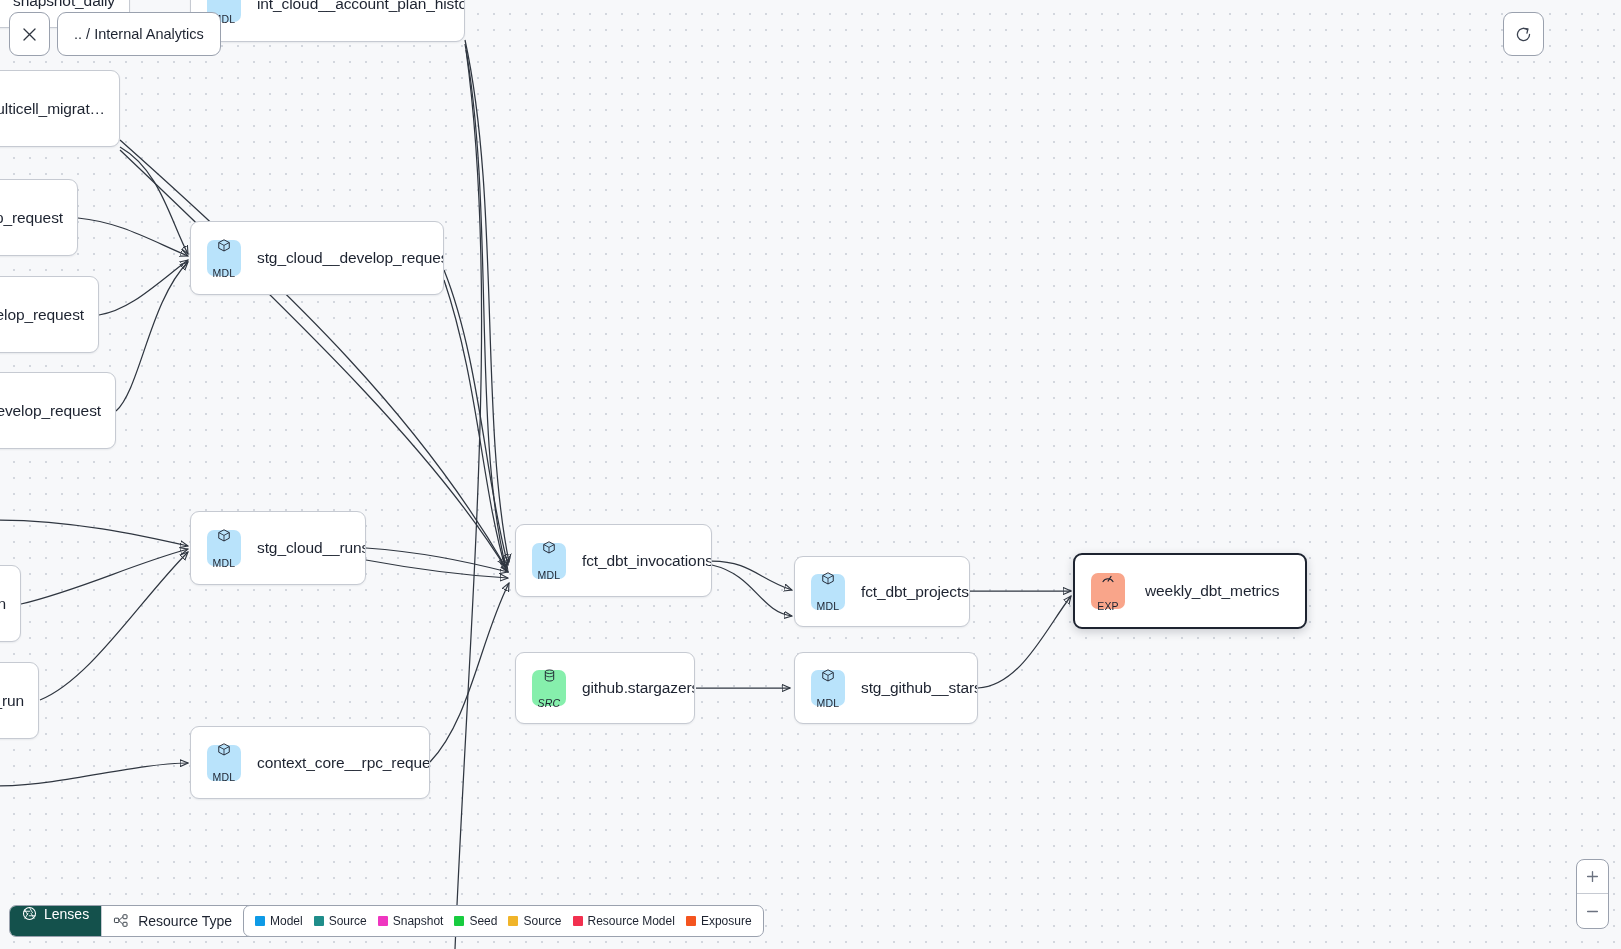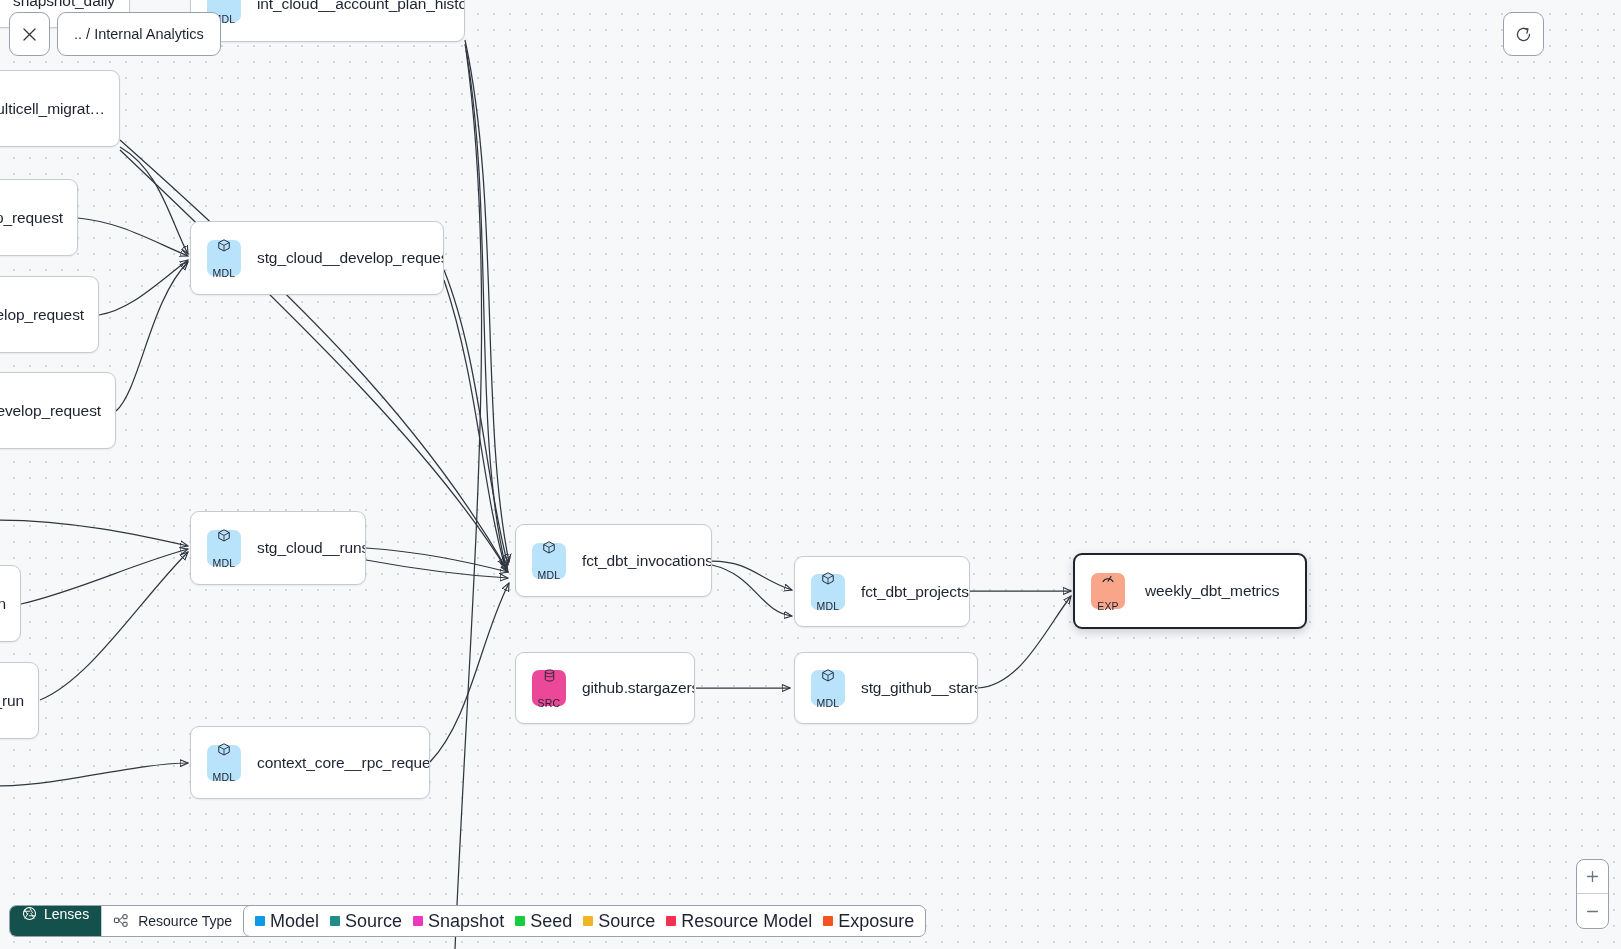--- a/index.html
+++ b/index.html
@@ -68,21 +68,21 @@
   }
   .badge .gl { display: block; height: 16px; }
   .badge .bt {
     font-size: 10.5px;
     font-weight: 400;
     letter-spacing: 0.2px;
     margin-top: 14px;
     color: #1d2330;
   }
   .badge.mdl { background: #b9e3fb; }
-  .badge.src { background: #ec4899; }
+  .badge.src { background: #86efac; font-style: italic; }
   .badge.exp { background: #f9a58a; }
 
   
   .icon-btn {
     position: absolute;
     background: #ffffff;
     border: 1px solid #9aa1ae;
     border-radius: 9px;
     display: flex;
     align-items: center;
@@ -157,21 +157,21 @@
     position: absolute;
     left: 243px; bottom: 12px;
     height: 32px;
     background: #ffffff;
     border: 1px solid #9aa1ae;
     border-radius: 7px;
     display: flex; align-items: center;
     gap: 11px;
     padding: 0 11px;
   }
-  .legend-item { display: flex; align-items: center; gap: 5px; font-size: 18px; color: #1d2330; }
+  .legend-item { display: flex; align-items: center; gap: 5px; font-size: 12px; color: #1d2330; }
   .swatch { width: 10px; height: 10px; border-radius: 1px; flex: 0 0 auto; }
 
   
   #zoom-ctl {
     position: absolute;
     right: 12px; bottom: 20px;
     width: 33px;
     background: #ffffff;
     border: 1px solid #9aa1ae;
     border-radius: 8px;

